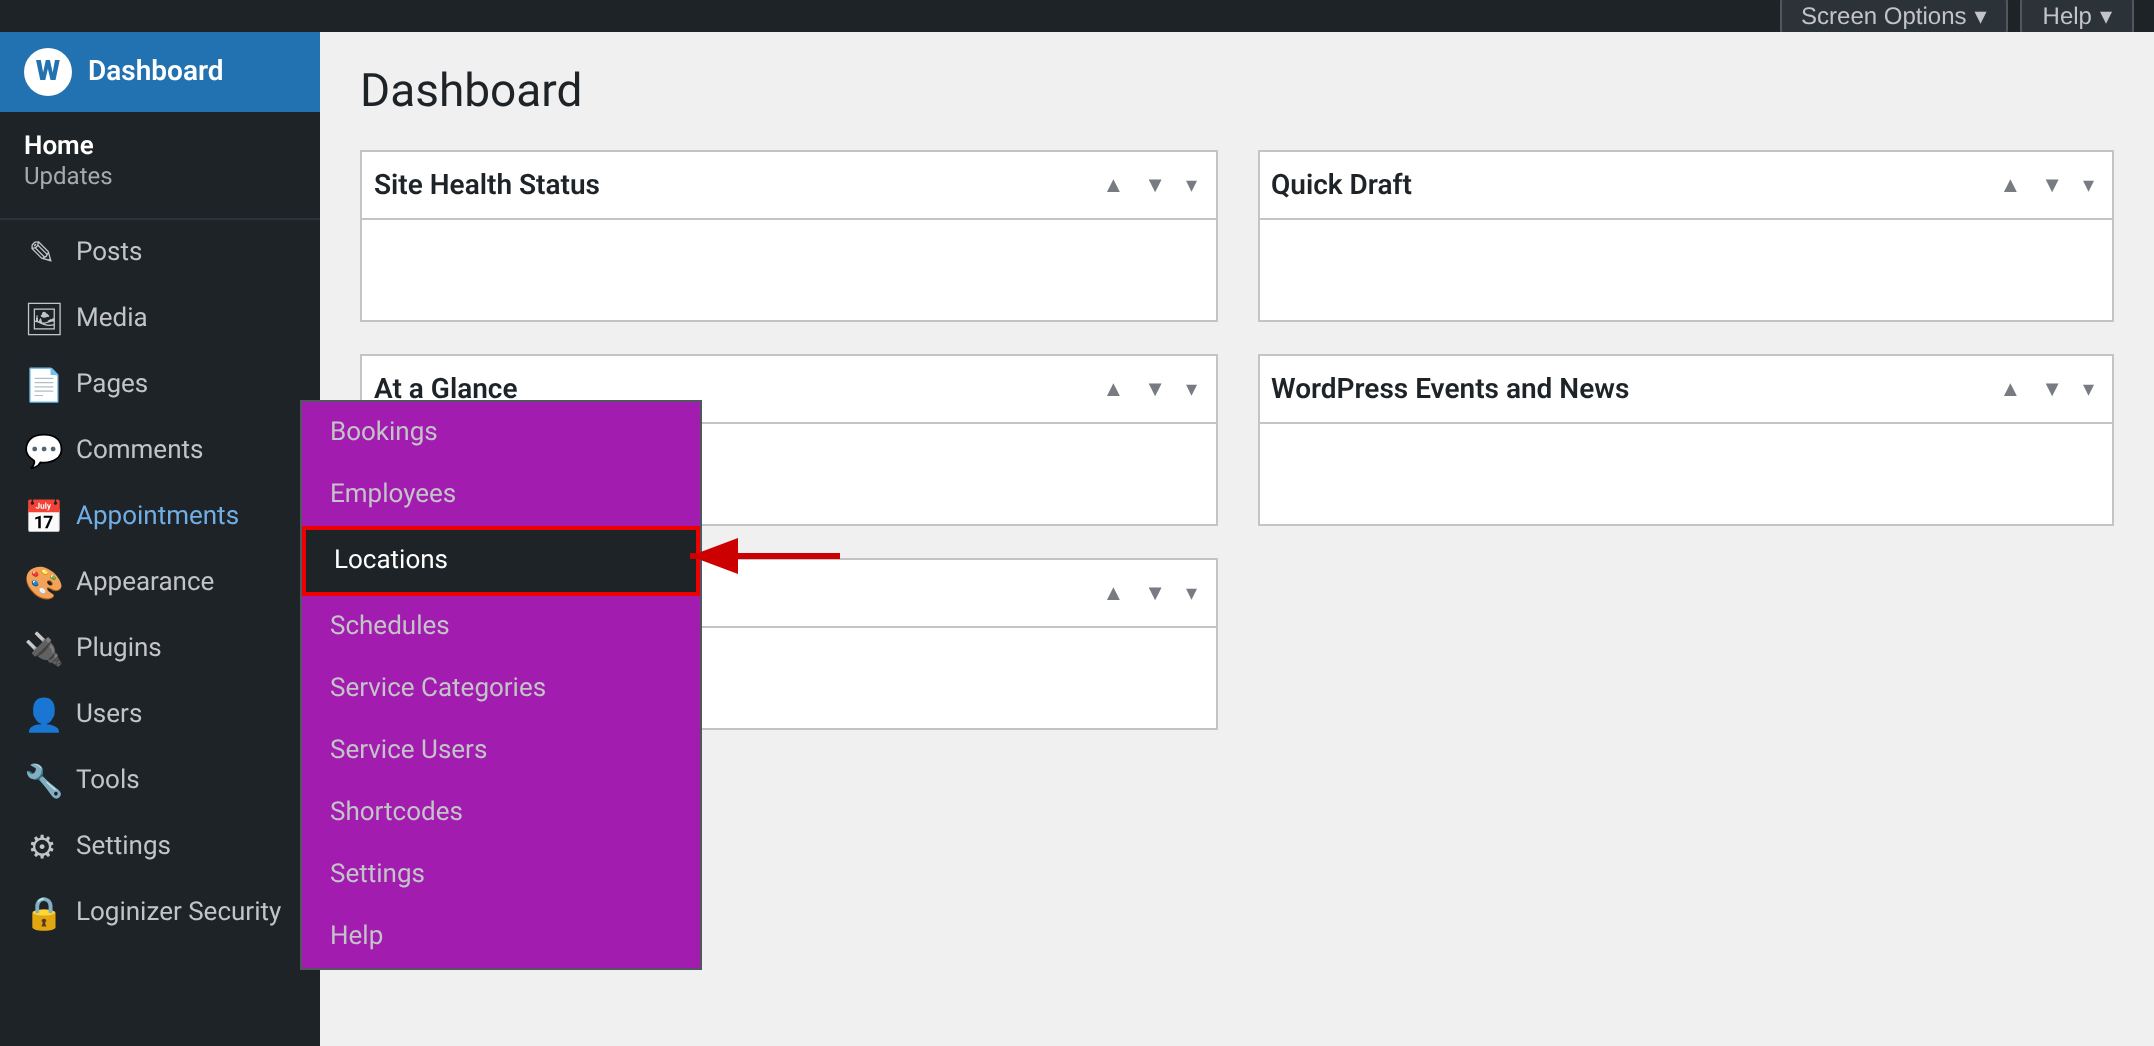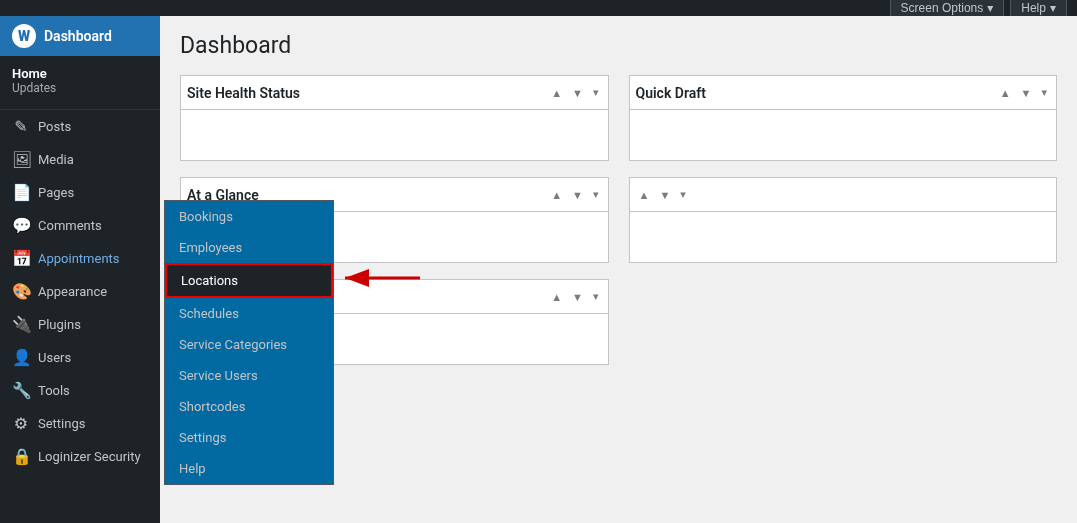--- a/index.html
+++ b/index.html
@@ -81,24 +81,24 @@
     .home-label { padding: 4px 12px 0; font-size: 13px; font-weight: 600; color: white; }
     .updates-label { padding: 0 12px 6px 12px; font-size: 12px; color: #a7aaad; cursor: pointer; }
 
     .appointments-item {
       color: #72aee6;
     }
 
     
     .dropdown-menu {
       position: absolute;
-      left: 164px;
+      left: 150px;
       top: 200px;
-      width: 170px;
-      background: #0369a1;
+      width: 201px;
+      background: #a21caf;
       z-index: 100;
       border: 1px solid #50575e;
     }
     .dropdown-item {
       padding: 8px 14px;
       color: #c3c4c7;
       cursor: pointer;
       font-size: 13px;
     }
     .dropdown-item.highlighted {
@@ -301,20 +301,21 @@
           <div class="widget-controls">
             <button class="widget-ctrl-btn">▲</button>
             <button class="widget-ctrl-btn">▼</button>
             <button class="widget-ctrl-btn">▾</button>
           </div>
         </div>
         <div class="widget-body"></div>
       </div>
       <div class="widget">
         <div class="widget-header">
+          <span>WordPress Events and News</span>
           <div class="widget-controls">
             <button class="widget-ctrl-btn">▲</button>
             <button class="widget-ctrl-btn">▼</button>
             <button class="widget-ctrl-btn">▾</button>
           </div>
         </div>
         <div class="widget-body"></div>
       </div>
     </div>
 

